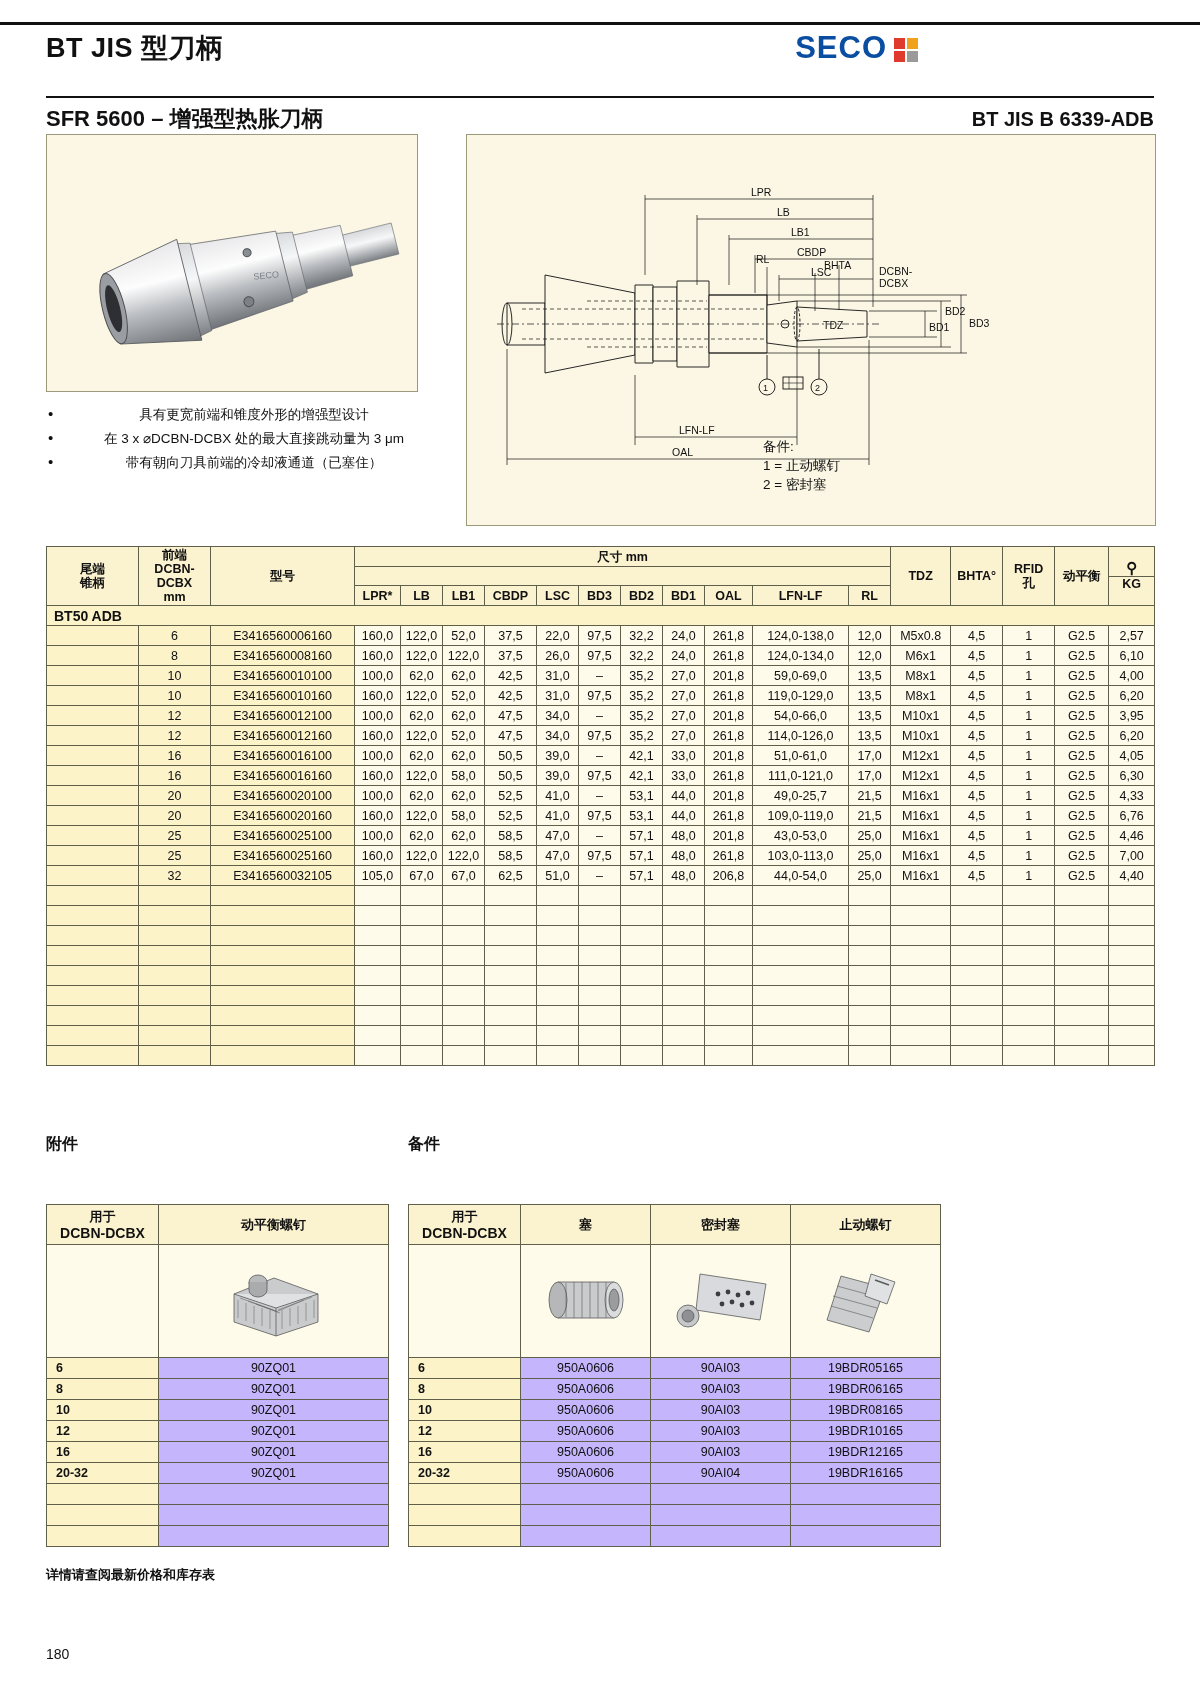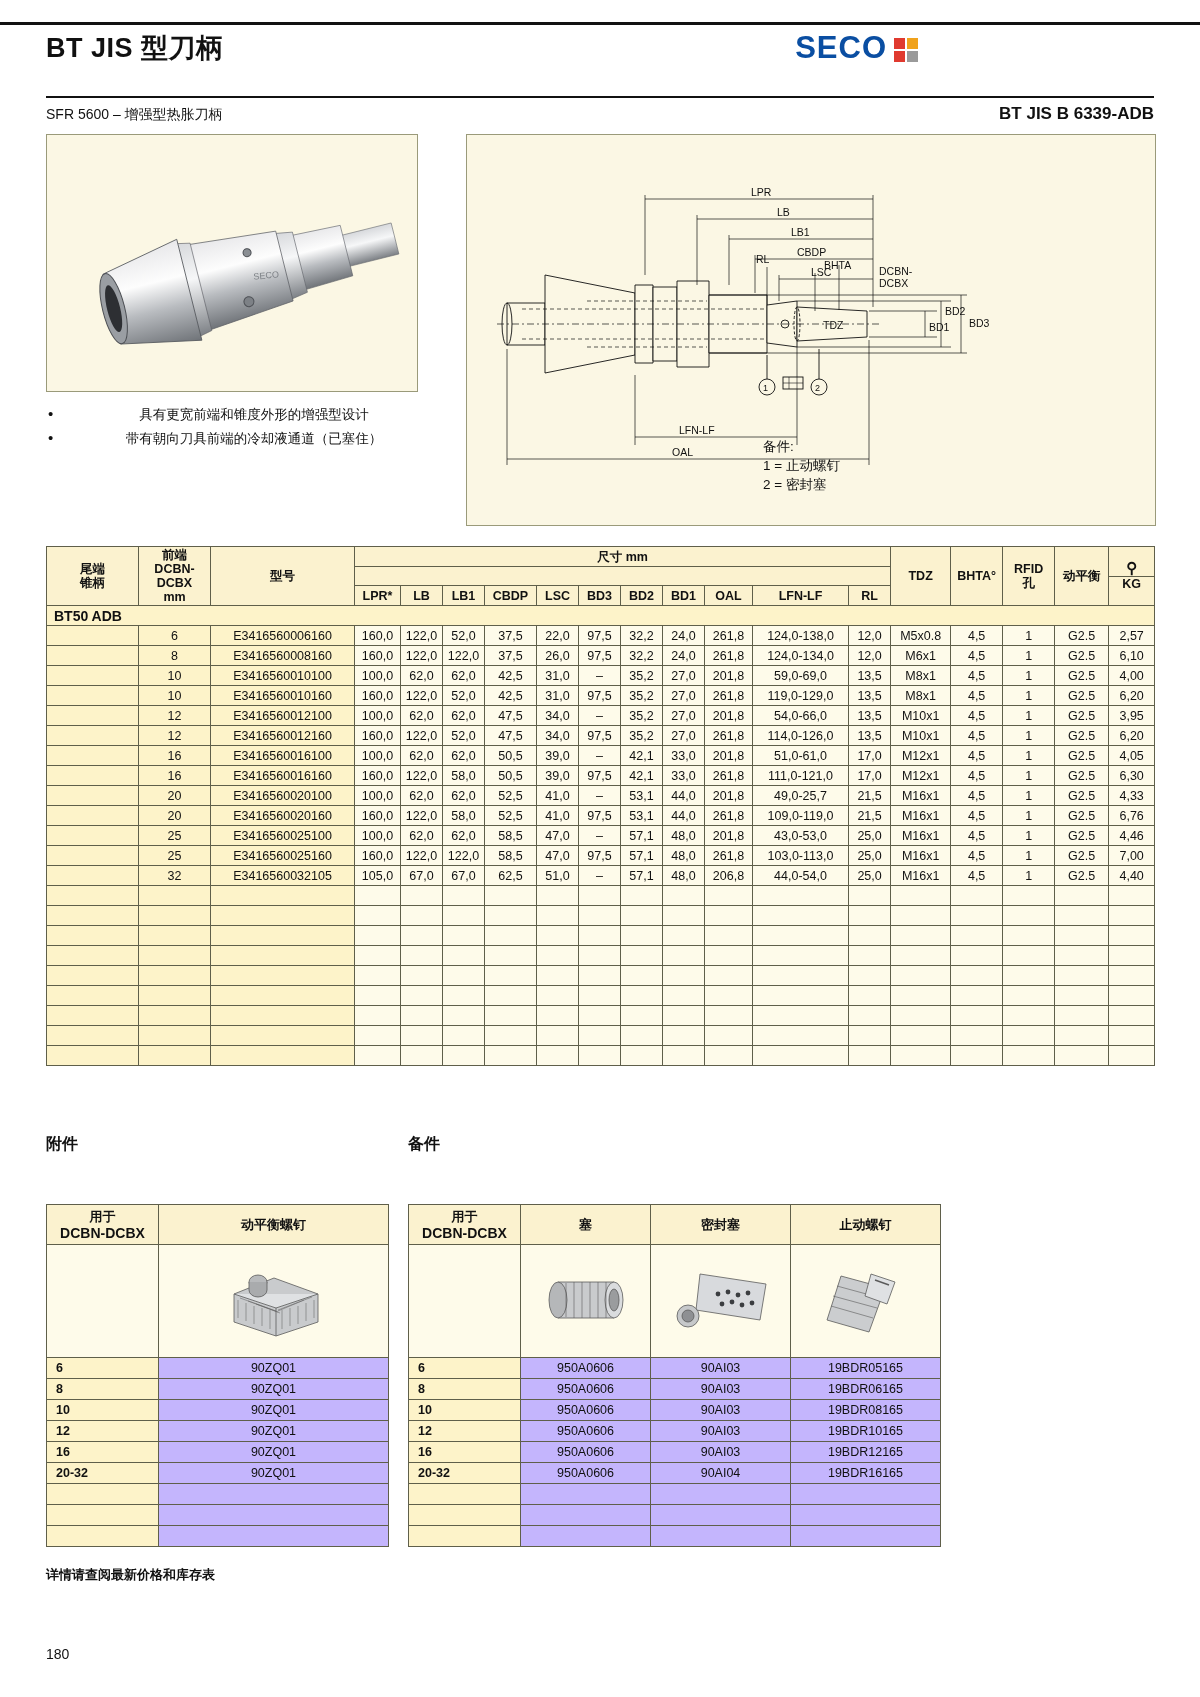--- a/index.html
+++ b/index.html
@@ -14,22 +14,22 @@
   .top-rule{position:absolute;left:0;top:22px;width:1200px;height:3px;background:#111;}
   .hdr{position:relative;height:74px;}
   .hdr-title{position:absolute;left:0;top:30px;font-size:27px;font-weight:bold;letter-spacing:.5px;}
   .logo{position:absolute;right:0;top:30px;display:flex;align-items:center;gap:7px;}
   .logo-text{font-size:31px;font-weight:bold;color:#0a4ea2;letter-spacing:1px;font-family:"Liberation Sans",sans-serif;}
   .logo-sq{display:grid;grid-template-columns:11px 11px;grid-template-rows:11px 11px;gap:2px;margin-top:3px;}
   .logo-sq i{display:block;width:11px;height:11px;}
 
   .sub-rule{position:absolute;left:46px;top:96px;width:1108px;height:2px;background:#111;}
   .subhdr{position:absolute;left:46px;top:104px;width:1108px;display:flex;justify-content:space-between;align-items:baseline;}
-  .subhdr .left{font-size:14px;font-weight:normal;}
-  .subhdr .right{font-size:17px;font-weight:bold;}
+  .subhdr .left{font-size:22px;font-weight:bold;}
+  .subhdr .right{font-size:20px;font-weight:bold;}
 
   
   .photo-box{position:absolute;left:46px;top:134px;width:370px;height:256px;border:1px solid #9a9a7a;background:#fbf7e4;overflow:hidden;}
   .drawing-box{position:absolute;left:466px;top:134px;width:688px;height:390px;border:1px solid #9a9a7a;background:#fbf7e4;}
 
   .bullets{position:absolute;left:46px;top:404px;width:400px;font-size:13.5px;line-height:21px;}
   .bullets div{position:relative;padding-left:16px;margin-bottom:3px;text-align:center;}
   .bullets div:before{content:"\2022";position:absolute;left:2px;top:-1px;font-size:15px;}
 
   .spare-note{position:absolute;left:760px;top:470px;font-size:13.5px;line-height:19px;}
@@ -219,20 +219,21 @@
     </svg>
     <div class="spare-note" style="position:absolute;left:296px;top:302px;">
       <div>备件:</div>
       <div>1 = 止动螺钉</div>
       <div>2 = 密封塞</div>
     </div>
   </div>
 
   <div class="bullets">
     <div>具有更宽前端和锥度外形的增强型设计</div>
+    <div>在 3 x ⌀DCBN-DCBX 处的最大直接跳动量为 3 μm</div>
     <div>带有朝向刀具前端的冷却液通道（已塞住）</div>
   </div>
 
   <div class="main-wrap">
     <table class="mt">
       <colgroup>
         <col style="width:92px">
           <col style="width:72px">
           <col style="width:144px">
         <col style="width:46px">

